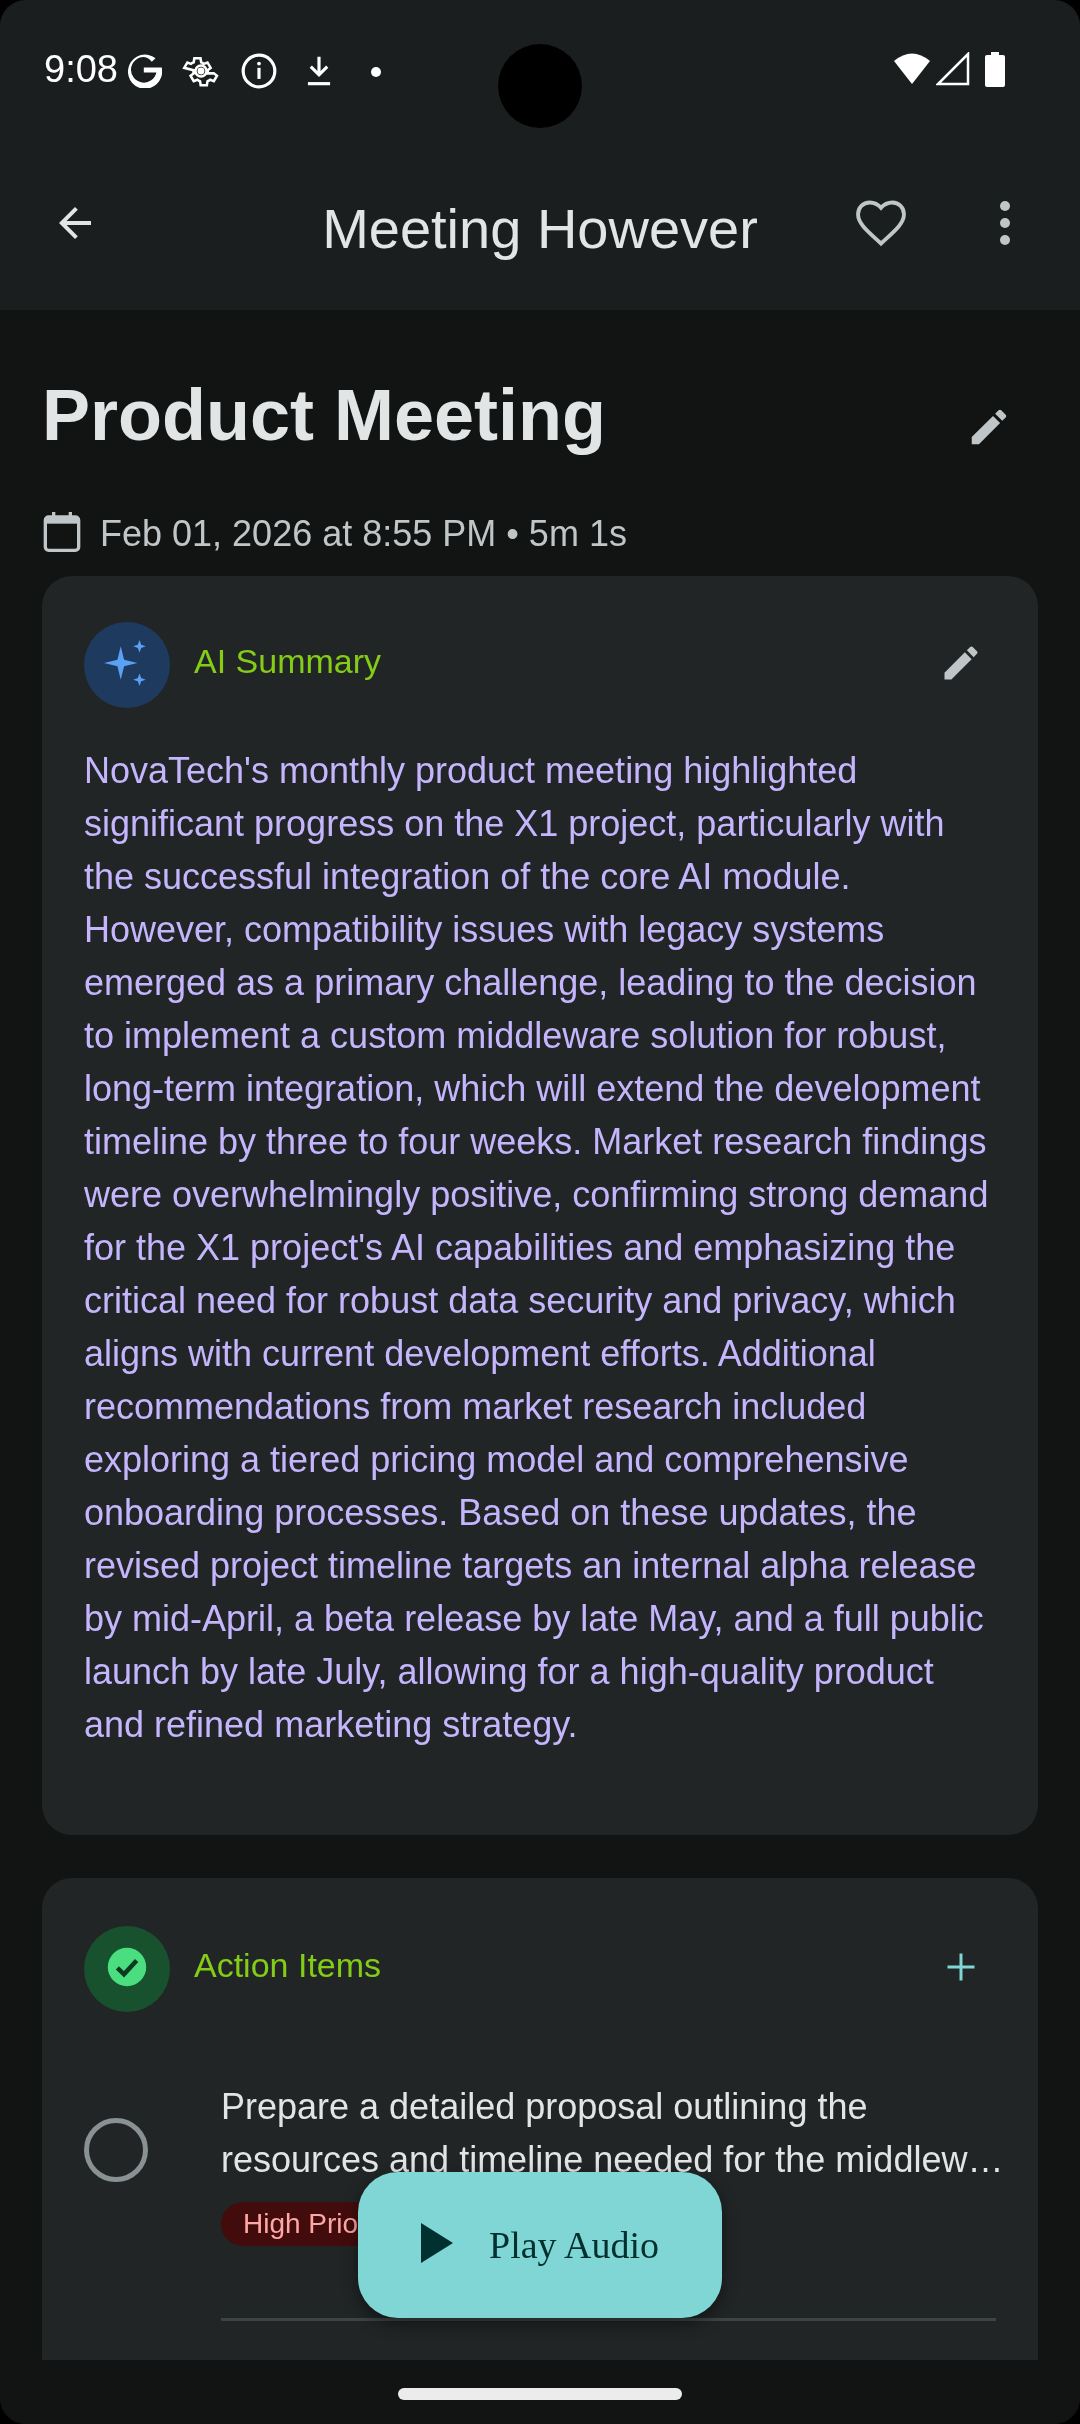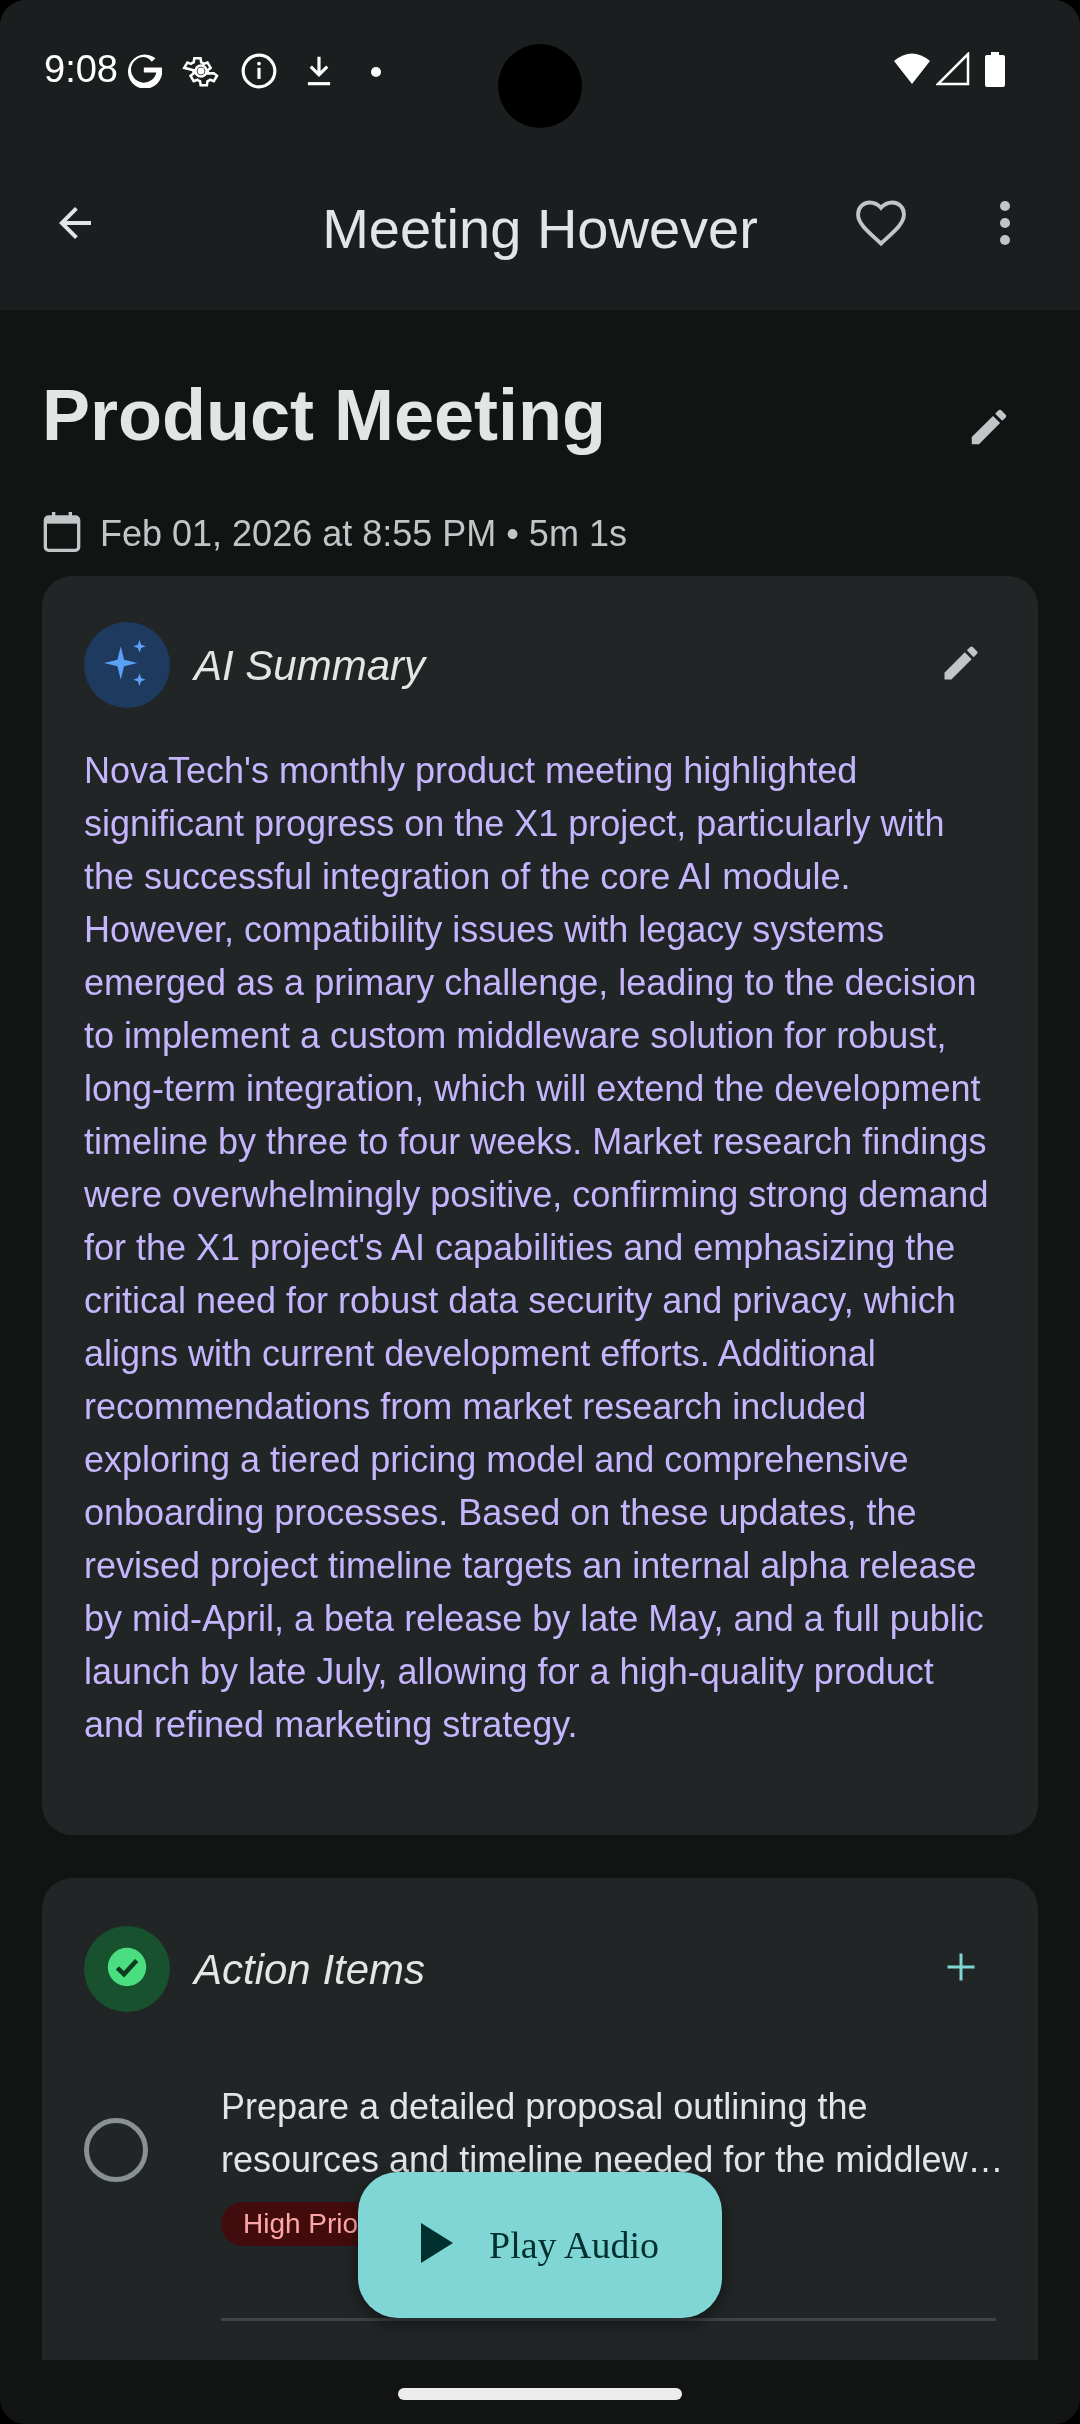--- a/index.html
+++ b/index.html
@@ -32,21 +32,21 @@
   .meta { position: absolute; left: 42px; top: 168px; display: flex; align-items: center; gap: 18px; margin-top: 20px; }
   .meta-text { font-size: 36px; color: #c0c6c8; }
   .card {
     position: absolute; left: 42px; width: 996px; background: #212526; border-radius: 30px;
   }
   .card-header { position: absolute; left: 42px; top: 46px; right: 42px; height: 86px; }
   .badge-circle {
     position: absolute; left: 0; top: 0; width: 86px; height: 86px; border-radius: 50%;
     display: flex; align-items: center; justify-content: center;
   }
-  .card-title { position: absolute; left: 110px; top: 20px; font-size: 42px; color: #e5e5e5; font-weight: 500; font-style: italic; }
+  .card-title { position: absolute; left: 110px; top: 20px; font-size: 34px; color: #84cc16; font-weight: 500; }
   .summary-text {
     position: absolute; left: 42px; top: 168px; width: 912px;
     font-size: 36px; line-height: 53px; color: #c4b5fd;
   }
   .action-item { position: absolute; left: 42px; right: 42px; }
   .radio { position: absolute; left: 0; width: 64px; height: 64px; border: 5px solid #8a9193; border-radius: 50%; }
   .action-text {
     position: absolute; left: 137px; width: 800px; font-size: 36px; line-height: 53px;
     color: #e2e5e6; font-weight: 500;
   }

